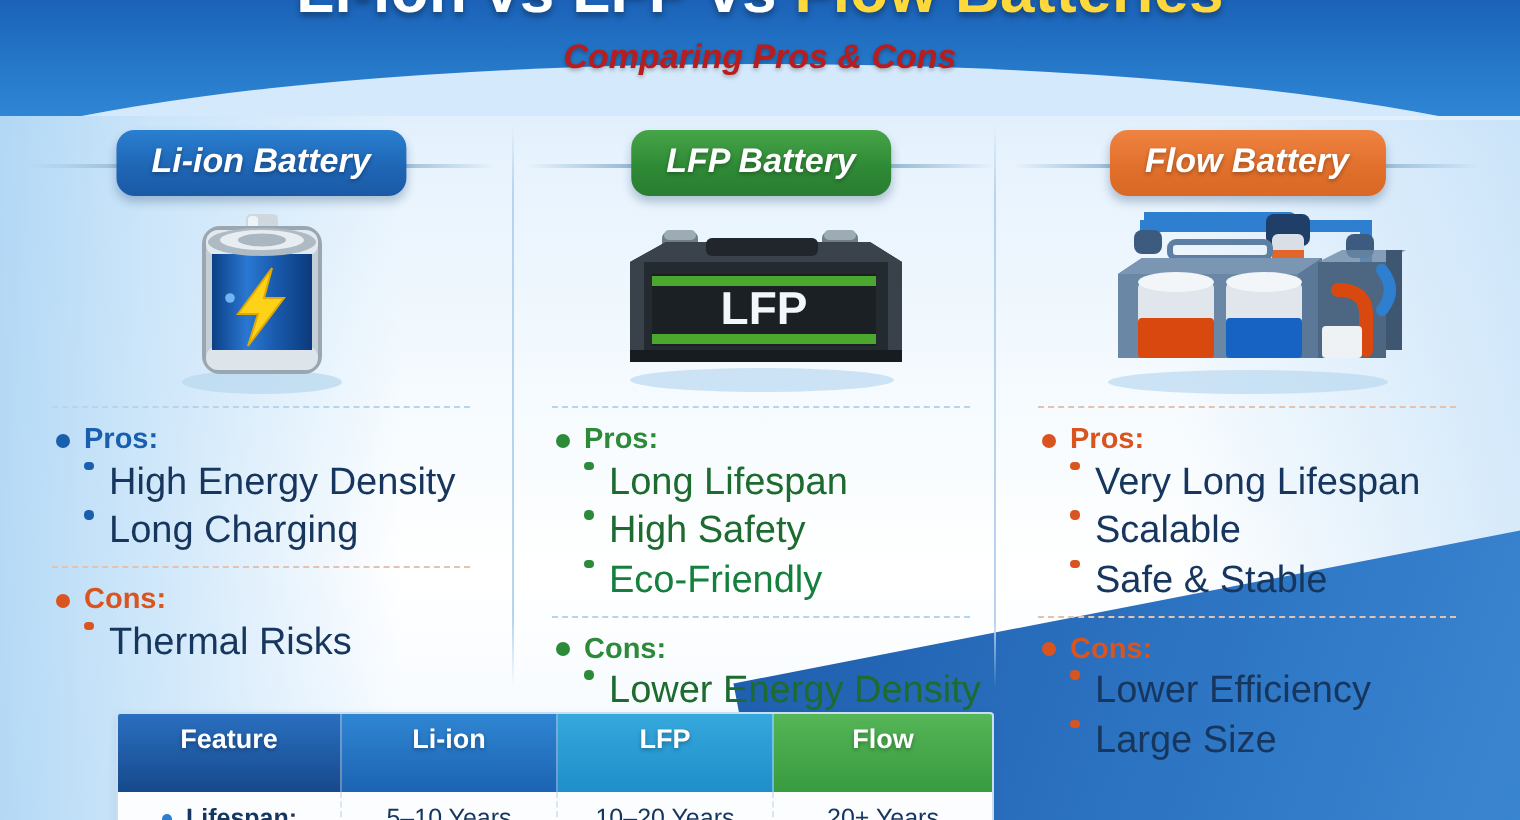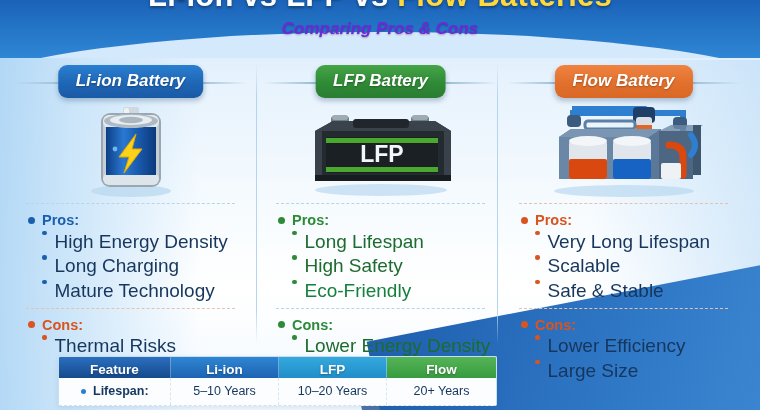--- a/index.html
+++ b/index.html
@@ -55,21 +55,21 @@
   .title{
     position:absolute;left:0;top:-22px;width:760px;text-align:center;
     font-size:31px;font-weight:bold;letter-spacing:.2px;
     text-shadow:0 2px 3px rgba(0,0,0,.35);
     white-space:nowrap;
   }
   .title .t-white{color:#ffffff;}
   .title .t-gold{color:#ffd83b;}
   .subtitle{
     position:absolute;left:0;top:19px;width:760px;text-align:center;
-    color:#6d28d9;font-size:17px;font-style:italic;font-weight:bold;
+    color:#b91c1c;font-size:17px;font-style:italic;font-weight:bold;
     text-shadow:0 1px 2px rgba(0,0,0,.3);
   }
 
   
   .col{position:absolute;top:58px;width:237px;height:290px;}
   .col1{left:12px;}
   .col2{left:262px;}
   .col3{left:505px;}
   .vdiv{position:absolute;top:62px;width:1px;height:282px;
         background:linear-gradient(180deg,rgba(150,190,225,0) 0%,#b6d4ee 12%,#b6d4ee 88%,rgba(150,190,225,0) 100%);}
@@ -115,21 +115,21 @@
   
   .table{
     position:absolute;left:58px;top:356px;width:437px;
     border:1px solid #c9def0;border-bottom:none;
     background:#fbfdff;box-shadow:0 2px 5px rgba(30,80,130,.12);
     overflow:hidden;border-radius:2px;
   }
   .trow{display:flex;}
   .thead .th{
     color:#fff;font-size:13.5px;font-weight:bold;text-align:center;
-    padding:5px 0 1px;text-shadow:0 1px 2px rgba(0,0,0,.3);
+    padding:5px 0 19px;text-shadow:0 1px 2px rgba(0,0,0,.3);
     border-right:1px solid rgba(255,255,255,.35);box-sizing:border-box;
   }
   .thead .th:last-child{border-right:none;}
   .th1{width:112px;background:linear-gradient(180deg,#2a6fc0 0%,#16498c 100%);}
   .th2{width:108px;background:linear-gradient(180deg,#2f86d2 0%,#1c63b3 100%);}
   .th3{width:108px;background:linear-gradient(180deg,#35a8dd 0%,#1f8ec9 100%);}
   .th4{width:109px;background:linear-gradient(180deg,#55b557 0%,#379b3f 100%);}
   .tbody .trow{border-bottom:1px dashed #cfe2f1;}
   .td{font-size:12.5px;color:#16365f;padding:6px 0 7px;text-align:center;
       border-right:1px dashed #d6e6f3;box-sizing:border-box;}
@@ -200,24 +200,20 @@
         <span>Pros:</span>
       </div>
       <ul class="items">
         <li class="li c-navy">
             <span class="lidot b-blue"></span>
             <span>High Energy Density</span>
           </li>
         <li class="li c-navy">
             <span class="lidot b-blue"></span>
             <span>Long Charging</span>
-          </li>
-        <li class="li c-navy">
-            <span class="lidot b-blue"></span>
-            <span>Mature Technology</span>
           </li>
       </ul>
     </div>
     <div class="sep warm"></div>
     <div class="group">
       <div class="ghead c-orange">
         <span class="gdot b-orange"></span>
         <span>Cons:</span>
       </div>
       <ul class="items">

